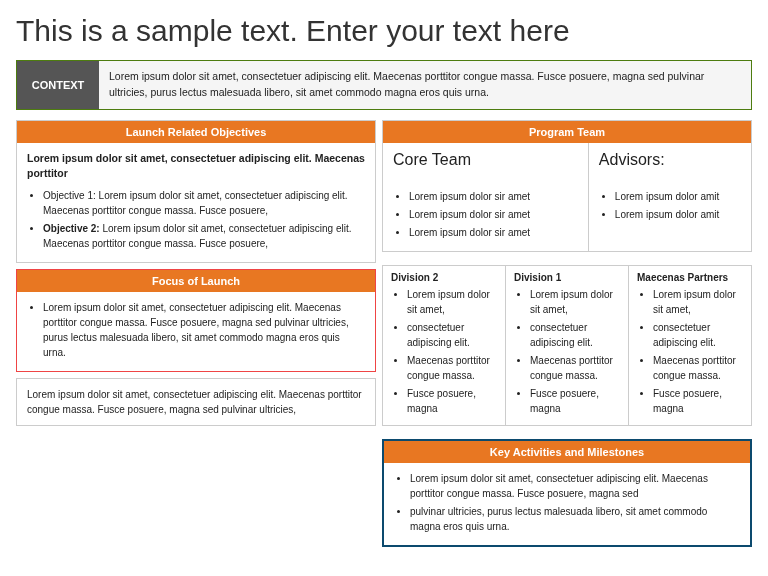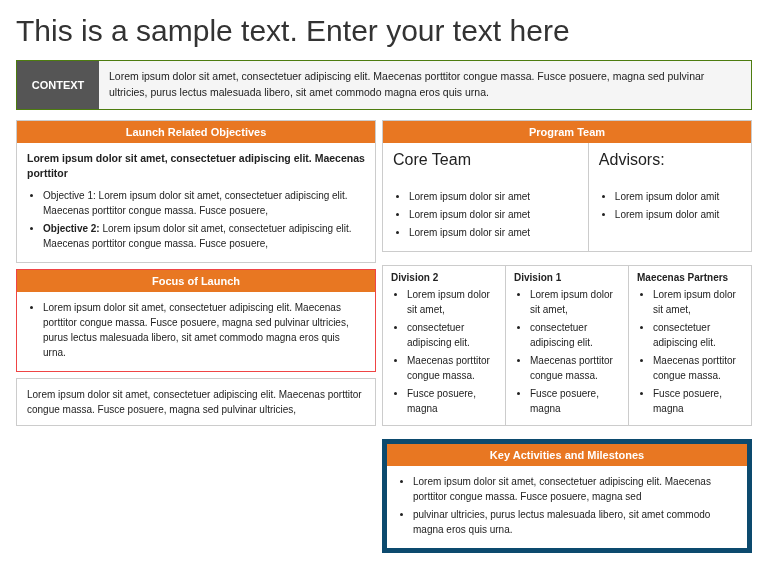--- a/index.html
+++ b/index.html
@@ -151,21 +151,21 @@
     }
     .division-col:last-child {
       border-right: none;
     }
     .division-heading {
       font-weight: bold;
       font-size: 10px;
       margin-bottom: 4px;
     }
     .key-activities-section {
-      border: 5px solid #0c4a6e;
+      border: 2px solid #0c4a6e;
     }
     .key-activities-content {
       padding: 8px 10px;
       font-size: 10px;
       line-height: 1.5;
     }
   </style>
 </head>
 <body>
 

